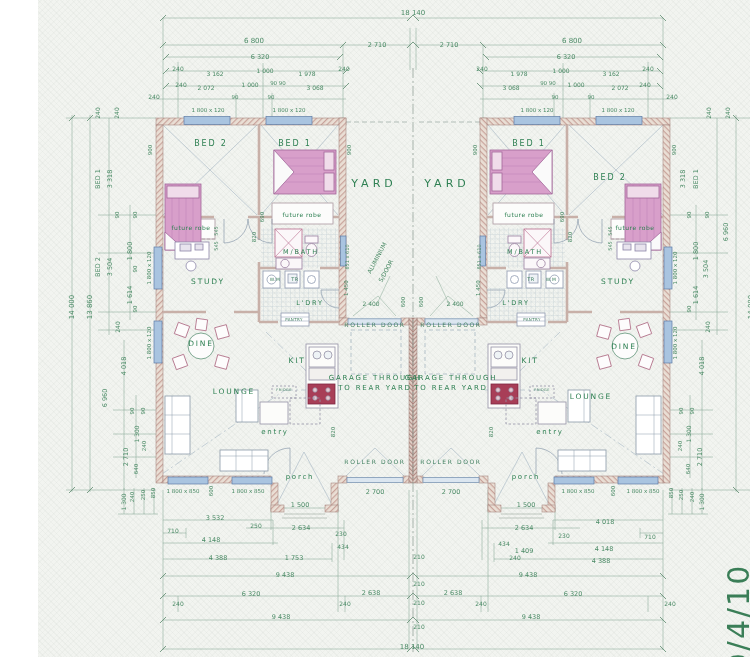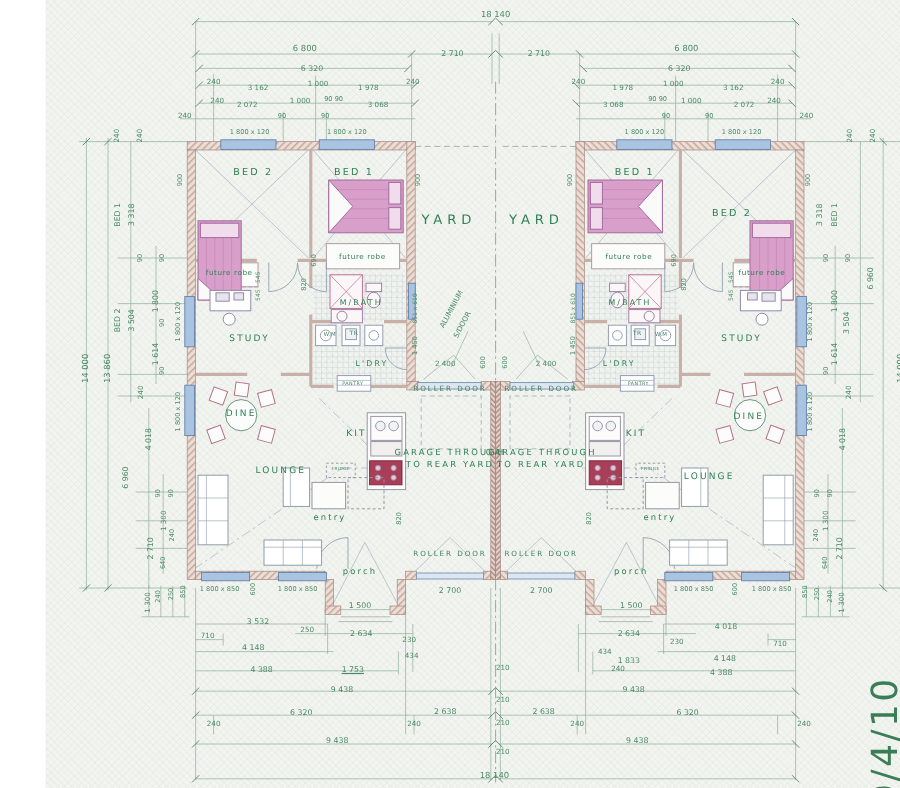--- a/index.html
+++ b/index.html
@@ -382,27 +382,27 @@
       <span class="lbl dim" style="left: 174px; top: 491px; font-size: 5.5px; transform: translate(-50%, -50%) rotate(-90deg);">600</span>
       <span class="lbl dim" style="left: 576px; top: 491px; font-size: 5.5px; transform: translate(-50%, -50%) rotate(-90deg);">600</span>
       <span class="lbl dim" style="left: 177px; top: 518px; font-size: 6.5px; transform: translate(-50%, -50%) rotate(0deg);">3 532</span>
       <span class="lbl dim" style="left: 218px; top: 526px; font-size: 6px; transform: translate(-50%, -50%) rotate(0deg);">250</span>
       <span class="lbl dim" style="left: 135px; top: 531px; font-size: 6px; transform: translate(-50%, -50%) rotate(0deg);">710</span>
       <span class="lbl dim" style="left: 173px; top: 540px; font-size: 6.5px; transform: translate(-50%, -50%) rotate(0deg);">4 148</span>
       <span class="lbl dim" style="left: 263px; top: 528px; font-size: 6.5px; transform: translate(-50%, -50%) rotate(0deg);">2 634</span>
       <span class="lbl dim" style="left: 303px; top: 534px; font-size: 6px; transform: translate(-50%, -50%) rotate(0deg);">230</span>
       <span class="lbl dim" style="left: 305px; top: 547px; font-size: 6px; transform: translate(-50%, -50%) rotate(0deg);">434</span>
       <span class="lbl dim" style="left: 180px; top: 558px; font-size: 6.5px; transform: translate(-50%, -50%) rotate(0deg);">4 388</span>
-      <span class="lbl dim" style="left: 256px; top: 558px; font-size: 6.5px; transform: translate(-50%, -50%) rotate(0deg); text-decoration: underline;">1 753</span>
+      <span class="lbl dim" style="left: 256px; top: 558px; font-size: 6.5px; transform: translate(-50%, -50%) rotate(0deg);">1 753</span>
       <span class="lbl dim" style="left: 567px; top: 522px; font-size: 6.5px; transform: translate(-50%, -50%) rotate(0deg);">4 018</span>
       <span class="lbl dim" style="left: 526px; top: 536px; font-size: 6px; transform: translate(-50%, -50%) rotate(0deg);">230</span>
       <span class="lbl dim" style="left: 612px; top: 537px; font-size: 6px; transform: translate(-50%, -50%) rotate(0deg);">710</span>
       <span class="lbl dim" style="left: 486px; top: 528px; font-size: 6.5px; transform: translate(-50%, -50%) rotate(0deg);">2 634</span>
       <span class="lbl dim" style="left: 466px; top: 544px; font-size: 6px; transform: translate(-50%, -50%) rotate(0deg);">434</span>
-      <span class="lbl dim" style="left: 486px; top: 551px; font-size: 6.5px; transform: translate(-50%, -50%) rotate(0deg);">1 833</span>
+      <span class="lbl dim" style="left: 486px; top: 551px; font-size: 6.5px; transform: translate(-50%, -50%) rotate(0deg);">1 409</span>
       <span class="lbl dim" style="left: 566px; top: 549px; font-size: 6.5px; transform: translate(-50%, -50%) rotate(0deg);">4 148</span>
       <span class="lbl dim" style="left: 477px; top: 558px; font-size: 6px; transform: translate(-50%, -50%) rotate(0deg);">240</span>
       <span class="lbl dim" style="left: 563px; top: 561px; font-size: 6.5px; transform: translate(-50%, -50%) rotate(0deg);">4 388</span>
       <span class="lbl dim" style="left: 247px; top: 575px; font-size: 6.5px; transform: translate(-50%, -50%) rotate(0deg);">9 438</span>
       <span class="lbl dim" style="left: 490px; top: 575px; font-size: 6.5px; transform: translate(-50%, -50%) rotate(0deg);">9 438</span>
       <span class="lbl dim" style="left: 213px; top: 594px; font-size: 6.5px; transform: translate(-50%, -50%) rotate(0deg);">6 320</span>
       <span class="lbl dim" style="left: 333px; top: 593px; font-size: 6.5px; transform: translate(-50%, -50%) rotate(0deg);">2 638</span>
       <span class="lbl dim" style="left: 415px; top: 593px; font-size: 6.5px; transform: translate(-50%, -50%) rotate(0deg);">2 638</span>
       <span class="lbl dim" style="left: 535px; top: 594px; font-size: 6.5px; transform: translate(-50%, -50%) rotate(0deg);">6 320</span>
       <span class="lbl dim" style="left: 140px; top: 604px; font-size: 6px; transform: translate(-50%, -50%) rotate(0deg);">240</span>

